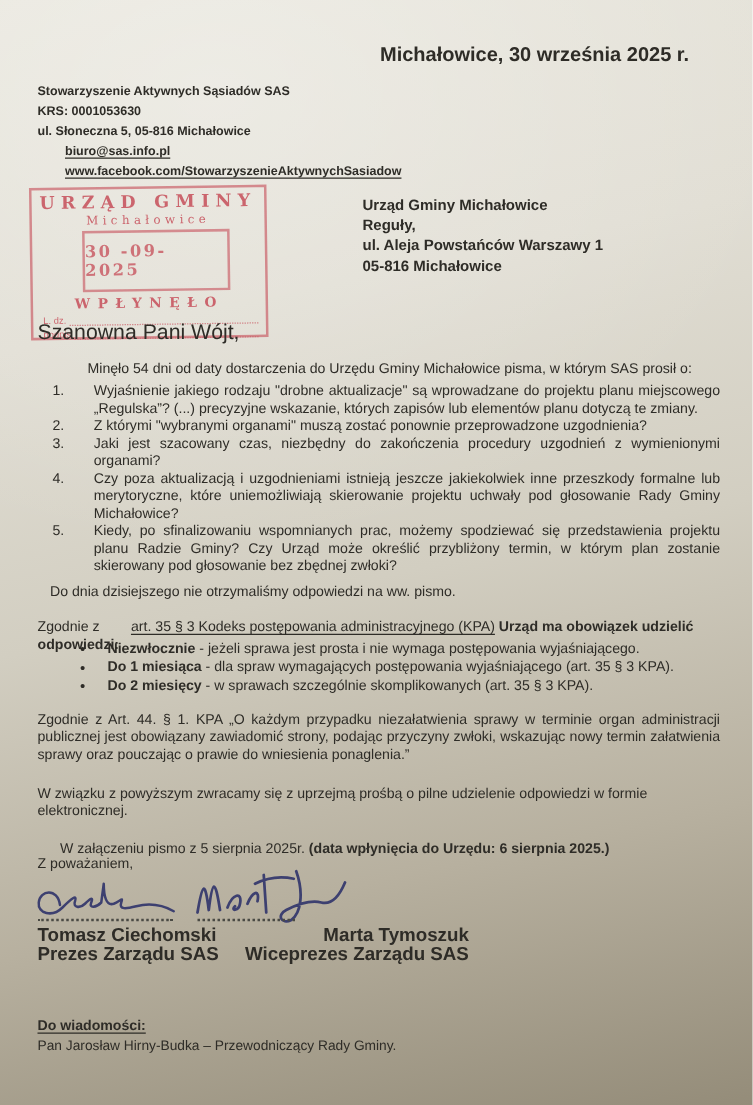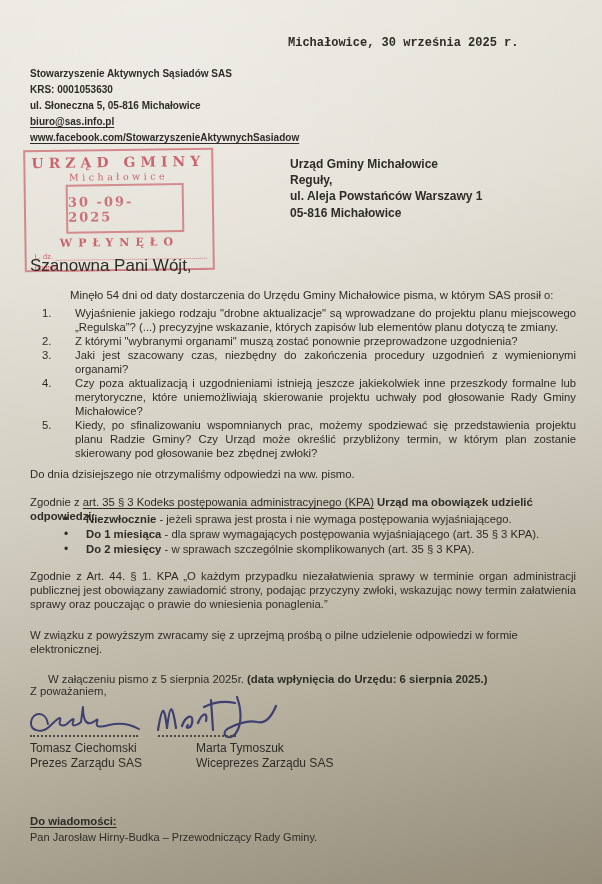--- a/index.html
+++ b/index.html
@@ -16,24 +16,24 @@
     width:602px;height:884px;
     overflow:hidden;
     color:var(--text);
     font-family:"Liberation Sans",sans-serif;
     background:
       radial-gradient(ellipse 130% 70% at 28% 8%, rgba(255,255,255,.28), rgba(255,255,255,0) 60%),
       linear-gradient(168deg, var(--paper-top) 0%, #e1ded4 28%, var(--paper-mid) 52%, #b7b09f 76%, var(--paper-bottom) 100%);
   }
   .abs{position:absolute;}
   .b{font-weight:bold;}
-  .u{text-decoration:underline;text-underline-offset:2px;}
+  .u{text-decoration:underline;text-underline-offset:2px;margin-left:22px;}
   .small{font-size:11.3px;line-height:14px;}
 
-  .date-line{left:288px;top:36px;font-size:12px;font-weight:bold;font-family:Liberation Mono, monospace;}
+  .date-line{left:304px;top:36px;font-size:16px;font-weight:bold;}
 
   .sender{left:30px;top:66px;font-size:10px;font-weight:bold;line-height:16px;}
   .sender .line{white-space:nowrap;}
 
   .recipient{left:290px;top:156px;font-size:12px;font-weight:bold;line-height:16.2px;}
 
   
   .stamp{
     left:24px;top:149px;width:186px;height:118px;
     color:var(--stamp-red);
@@ -54,21 +54,21 @@
 
   .salutation{left:30px;top:256px;font-size:17px;}
 
   .intro{left:30px;top:288px;width:546px;padding-left:40px;}
 
   .numbered-list{left:30px;top:306px;width:546px;}
   .numbered-item{display:flex;text-align:justify;}
   .numbered-item .num{flex:none;width:24px;padding-left:12px;}
   .numbered-item .itext{flex:1;padding-left:9px;}
 
-  .no-reply{left:30px;top:467px;width:546px;}
+  .no-reply{left:40px;top:467px;width:546px;}
 
   .kpa-line{left:30px;top:495px;width:546px;}
 
   .bullet-list{left:30px;top:512px;width:546px;line-height:14.8px;}
   .bullet-item{display:flex;}
   .bullet-item .bdot{flex:none;width:16px;padding-left:34px;font-size:12px;}
   .bullet-item .btext{flex:1;padding-left:6px;}
 
   .art36{left:30px;top:569px;width:546px;text-align:justify;}
 
@@ -77,23 +77,23 @@
   .attachment{left:48px;top:656px;width:546px;margin-top:16px;}
 
   .closing{left:30px;top:684px;}
 
   .signature-svg{stroke:var(--signature-ink);fill:none;stroke-linecap:round;stroke-linejoin:round;}
   .sig1{left:24px;top:700px;}
   .sig2{left:150px;top:692px;}
   .sig-dotline{border-bottom:2px dotted #4a4a44;height:0;}
   .dot1{left:30px;top:735px;width:108px;}
   .dot2{left:158px;top:735px;width:78px;}
-  .signatory{font-size:12px;line-height:15px;font-weight:normal;}
+  .signatory{font-size:15px;line-height:15px;font-weight:bold;}
   .signatory-1{left:30px;top:741px;}
-  .signatory-2{left:196px;top:741px;}
+  .signatory-2{left:196px;top:741px;text-align:right;}
 
   .cc-label{left:30px;top:815px;font-size:11.3px;font-weight:bold;text-decoration:underline;text-underline-offset:2px;}
   .cc-line{left:30px;top:831px;font-size:11px;}
 </style>
 </head>
 <body>
 
 <div class="page">
 
   <div class="abs date-line">Michałowice, 30 września 2025 r.</div>

